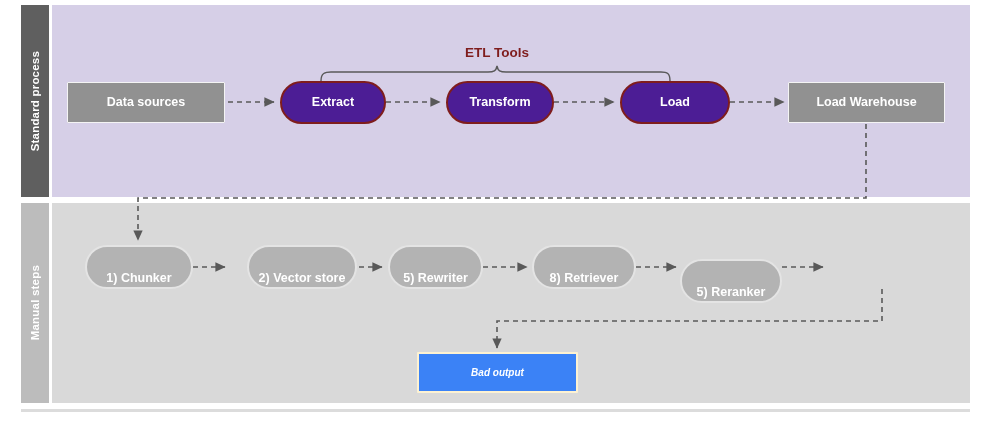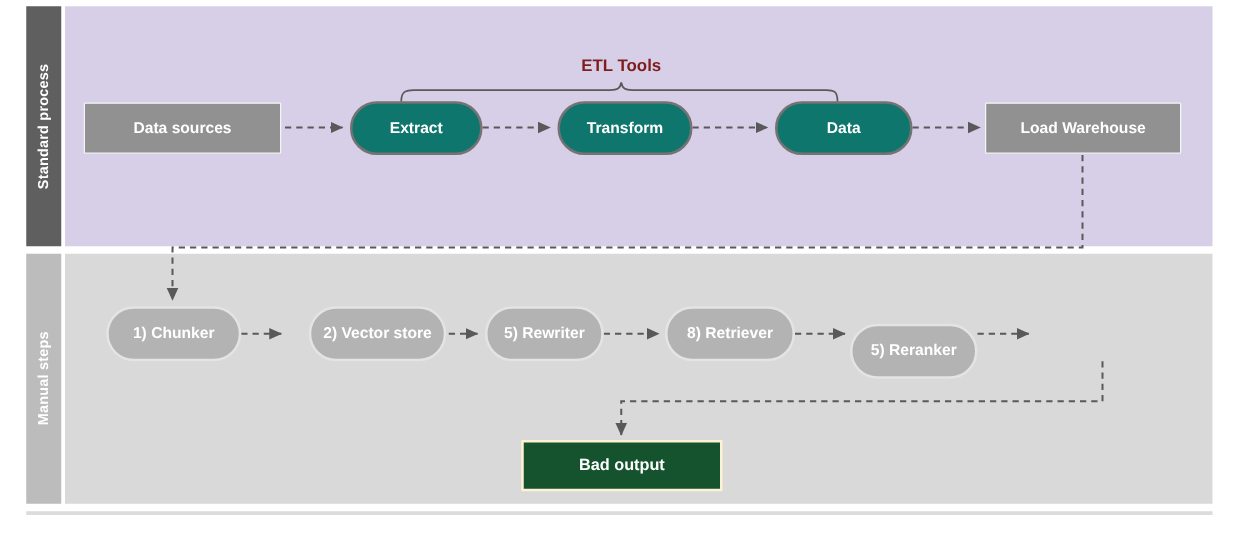--- a/index.html
+++ b/index.html
@@ -82,44 +82,45 @@
     position: absolute;
     display: flex;
     align-items: center;
     justify-content: center;
     text-align: center;
     color: #ffffff;
     font-size: 12.5px;
     font-weight: bold;
     line-height: 1.15;
     box-sizing: border-box;
-    padding: 14px 6px;
+    padding: 2px 6px;
   }
   .node.rect {
     background: #919191;
     border: 1px solid #f4f4f4;
     border-radius: 1px;
   }
   .node.pill-pink {
-    background: #0f766e;
-    border: 2px solid #737373;
+    background: #4c1d95;
+    border: 2px solid #7f1d1d;
     border-radius: 999px;
   }
   .node.pill-gray {
     background: #b3b3b3;
     border: 2px solid #e4e4e4;
     border-radius: 999px;
     align-items: flex-end;
   }
   .node.rect-yellow {
-    background: #14532d;
+    background: #3b82f6;
     border: 2px solid #fdf2d2;
     border-radius: 1px;
     color: #ffffff;
-    font-size: 13px;
+    font-size: 10px;
+    font-style: italic;
   }
 
   
   .group-caption {
     position: absolute;
     color: #7f1d1d;
     font-size: 13.5px;
     font-weight: bold;
     text-align: center;
     white-space: nowrap;
@@ -186,21 +187,21 @@
 
   <div class="node pill-pink" style="left:280px; top:81px; width:106px; height:43px;">
     <span>Extract</span>
   </div>
 
   <div class="node pill-pink" style="left:446px; top:81px; width:108px; height:43px;">
     <span>Transform</span>
   </div>
 
   <div class="node pill-pink" style="left:620px; top:81px; width:110px; height:43px;">
-    <span>Data</span>
+    <span>Load</span>
   </div>
 
   <div class="node rect" style="left:788px; top:82px; width:157px; height:41px;">
     <span>Load Warehouse</span>
   </div>
 
   <div class="node pill-gray" style="left:85px; top:245px; width:108px; height:44px;">
     <span>1) Chunker</span>
   </div>
 

